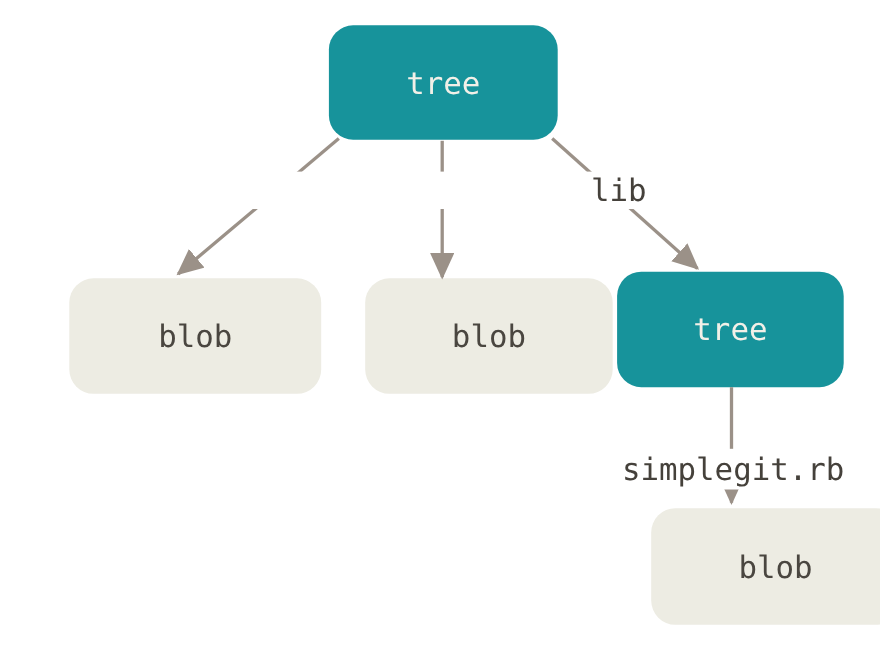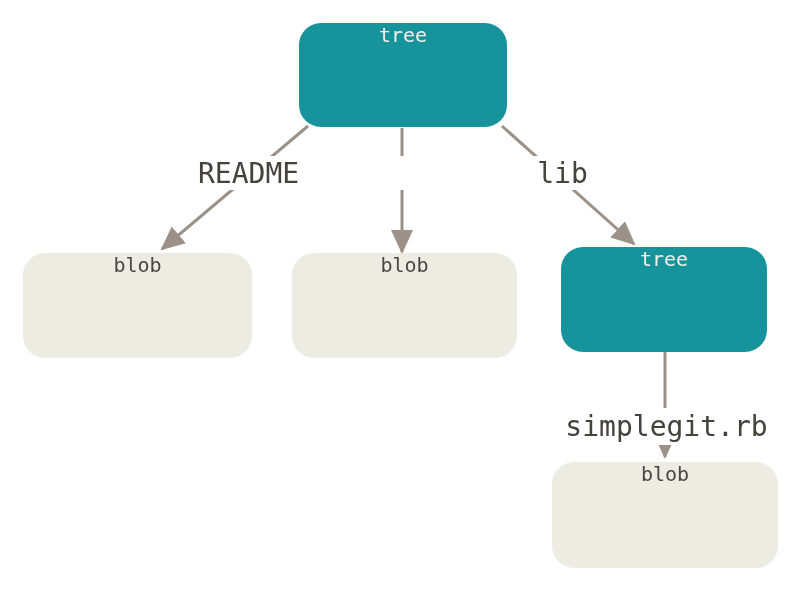--- a/index.html
+++ b/index.html
@@ -13,33 +13,34 @@
     height: 593px;
     background: #FFFFFF;
     overflow: hidden;
     font-family: "DejaVu Sans Mono", "Liberation Mono", monospace;
   }
   
   .node {
     position: absolute;
     border-radius: 22px;
     display: flex;
-    align-items: flex-start;
+    align-items: center;
     justify-content: center;
-    font-size: 20px;
+    font-size: 28px;
     letter-spacing: 0px;
     z-index: 1;
   }
   .node.tree {
     background: #17939B;
     color: #F2F0E8;
   }
   .node.blob {
     background: #EDECE3;
     color: #4A4640;
+    margin-left: 40px;
   }
   .pos-tree-root     { left: 299px; top: 23px;  width: 208px; height: 104px; }
   .pos-blob-readme   { left: 23px;  top: 253px; width: 229px; height: 105px; }
   .pos-blob-rakefile { left: 292px; top: 253px; width: 225px; height: 105px; }
   .pos-tree-lib      { left: 561px; top: 247px; width: 206px; height: 105px; }
   .pos-blob-simplegit{ left: 552px; top: 462px; width: 226px; height: 106px; }
   
   .edges-layer {
     position: absolute;
     left: 0; top: 0;
@@ -110,21 +111,20 @@
 
   <div class="node tree pos-tree-lib">
     <span>tree</span>
   </div>
 
   <div class="node blob pos-blob-simplegit">
     <span>blob</span>
   </div>
 
   <div class="edge-label label-row-top">
-    <span>README</span>
     <span class="spacer"></span>
   </div>
 
   <div class="edge-label label-lib">
     <span>lib</span>
   </div>
 
   <div class="edge-label label-simplegit">
     <span>simplegit.rb</span>
   </div>

